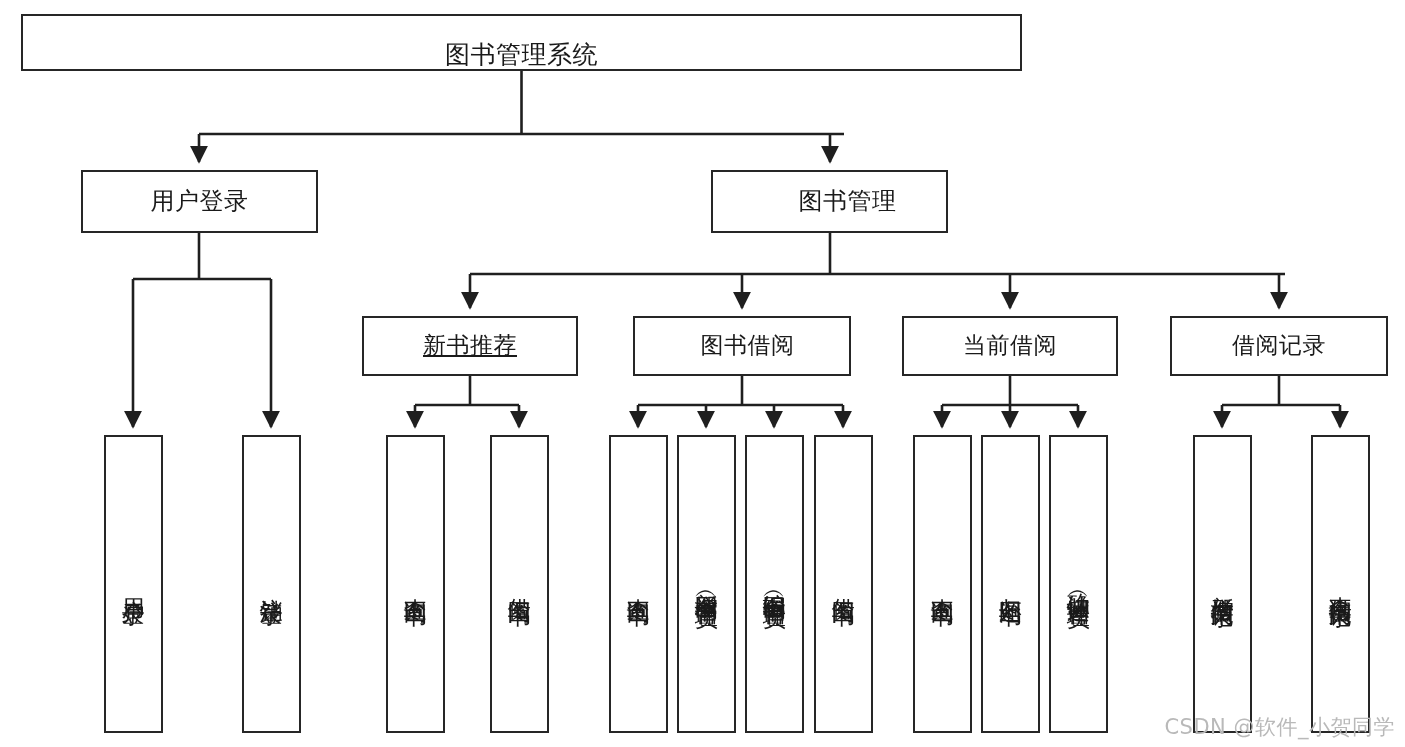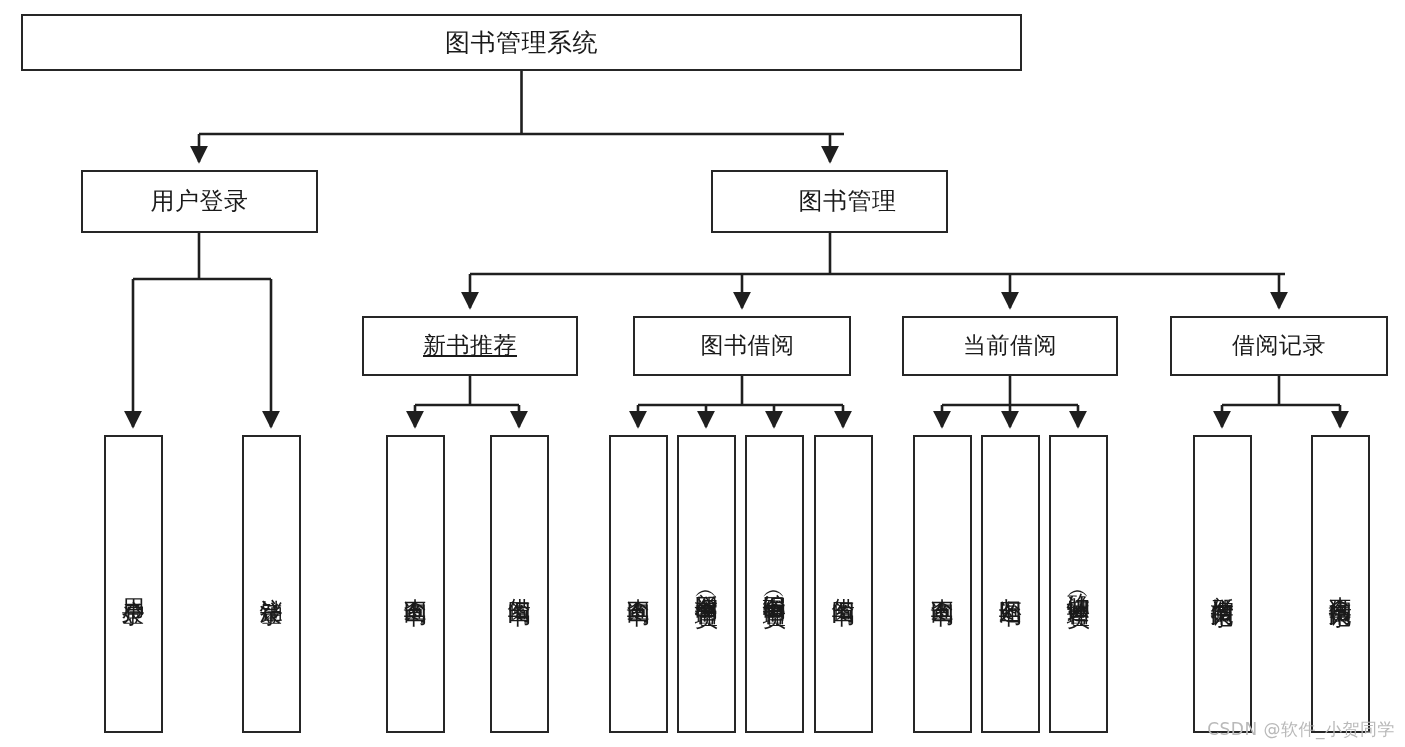--- a/index.html
+++ b/index.html
@@ -56,21 +56,21 @@
     font-size: 23px;
     line-height: 1.16;
     letter-spacing: 2px;
     text-align: center;
     white-space: nowrap;
   }
   .watermark {
     position: absolute;
     right: 10px;
     bottom: 6px;
-    font-size: 17px;
+    font-size: 21px;
     color: #b9b9b9;
     letter-spacing: 0.5px;
     z-index: 5;
     white-space: nowrap;
   }
 </style>
 </head>
 <body>
 
 <div id="canvas">
@@ -118,21 +118,21 @@
       <path d="M 1010 405 L 1010 427" marker-end="url(#arrow)"></path>
       <path d="M 1078 405 L 1078 427" marker-end="url(#arrow)"></path>
 
       <path d="M 1279 376 L 1279 405"></path>
       <path d="M 1222 405 L 1340 405"></path>
       <path d="M 1222 405 L 1222 427" marker-end="url(#arrow)"></path>
       <path d="M 1340 405 L 1340 427" marker-end="url(#arrow)"></path>
     </g>
   </svg>
 
-  <div class="node root" style="left:21px; top:14px; width:1001px; height:57px;">
+  <div class="node root" style="left:21px; top:14px; width:1001px; height:57px;align-items:flex-end;">
     <span class="node-label">图书管理系统</span>
   </div>
 
   <div class="node l2" style="left:81px; top:170px; width:237px; height:63px;">
     <span class="node-label">用户登录</span>
   </div>
   <div class="node l2" style="left:711px; top:170px; width:237px; height:63px;padding-left:36px;">
     <span class="node-label">图书管理</span>
   </div>
 

